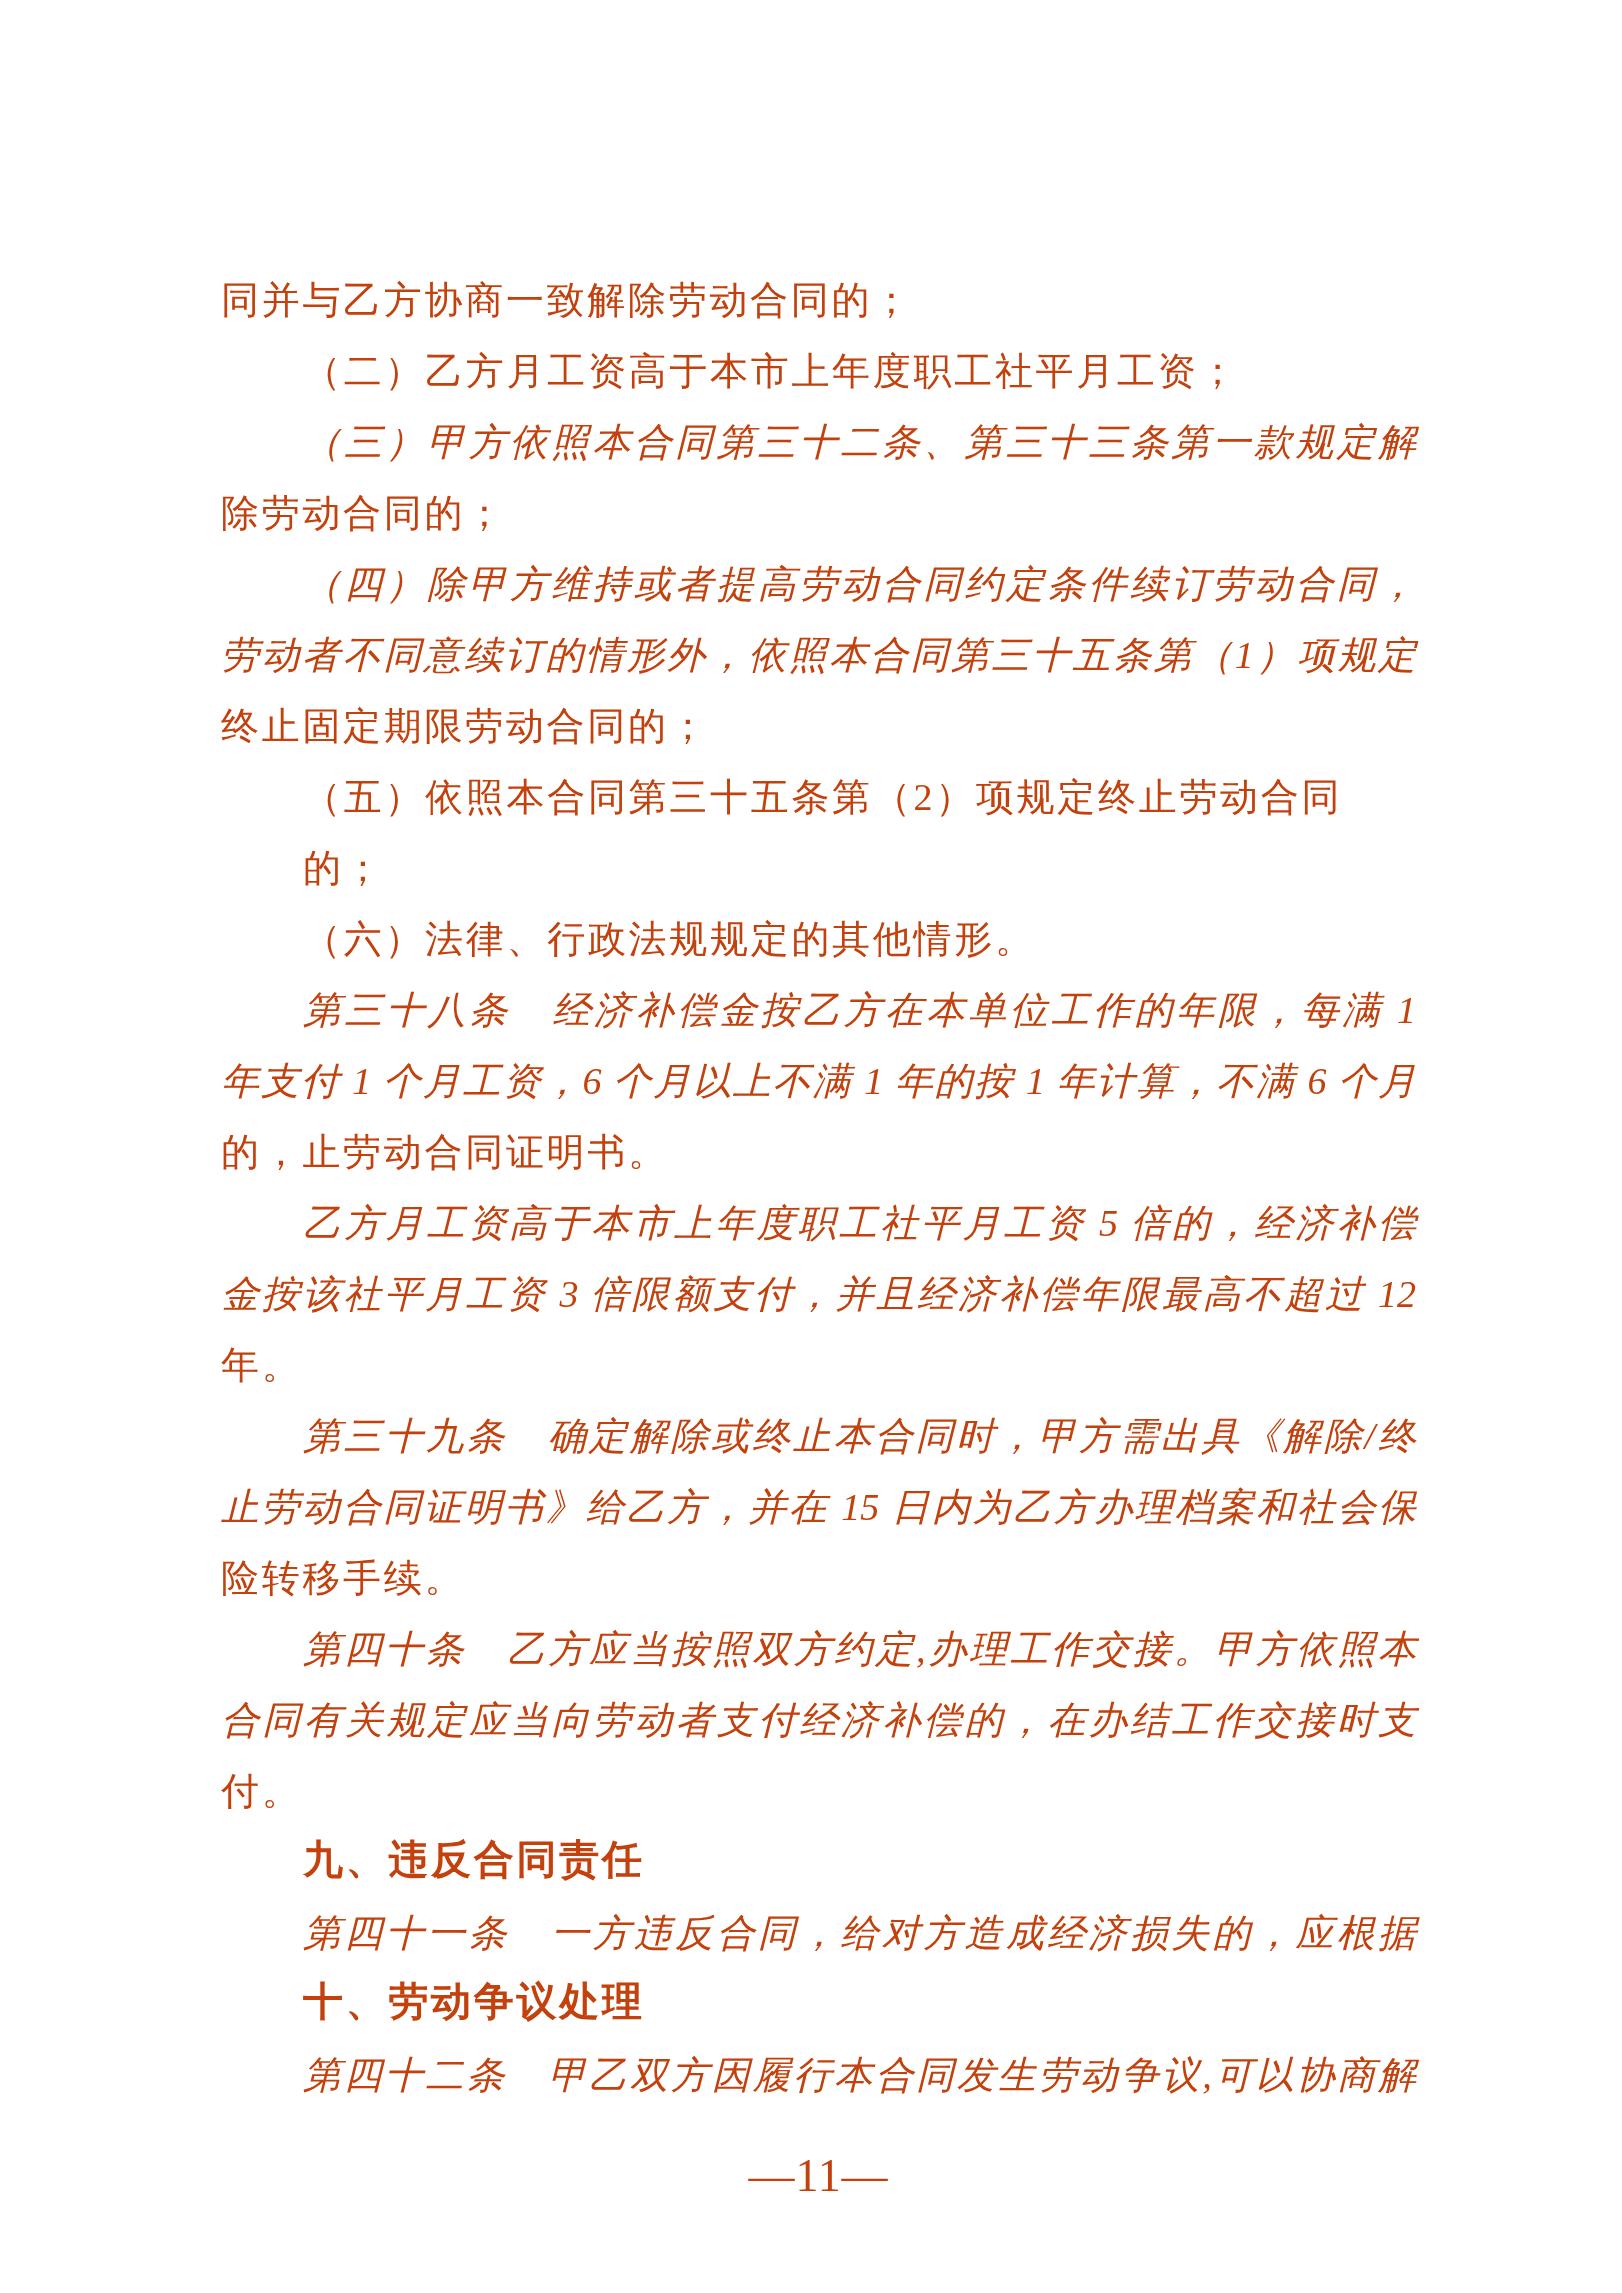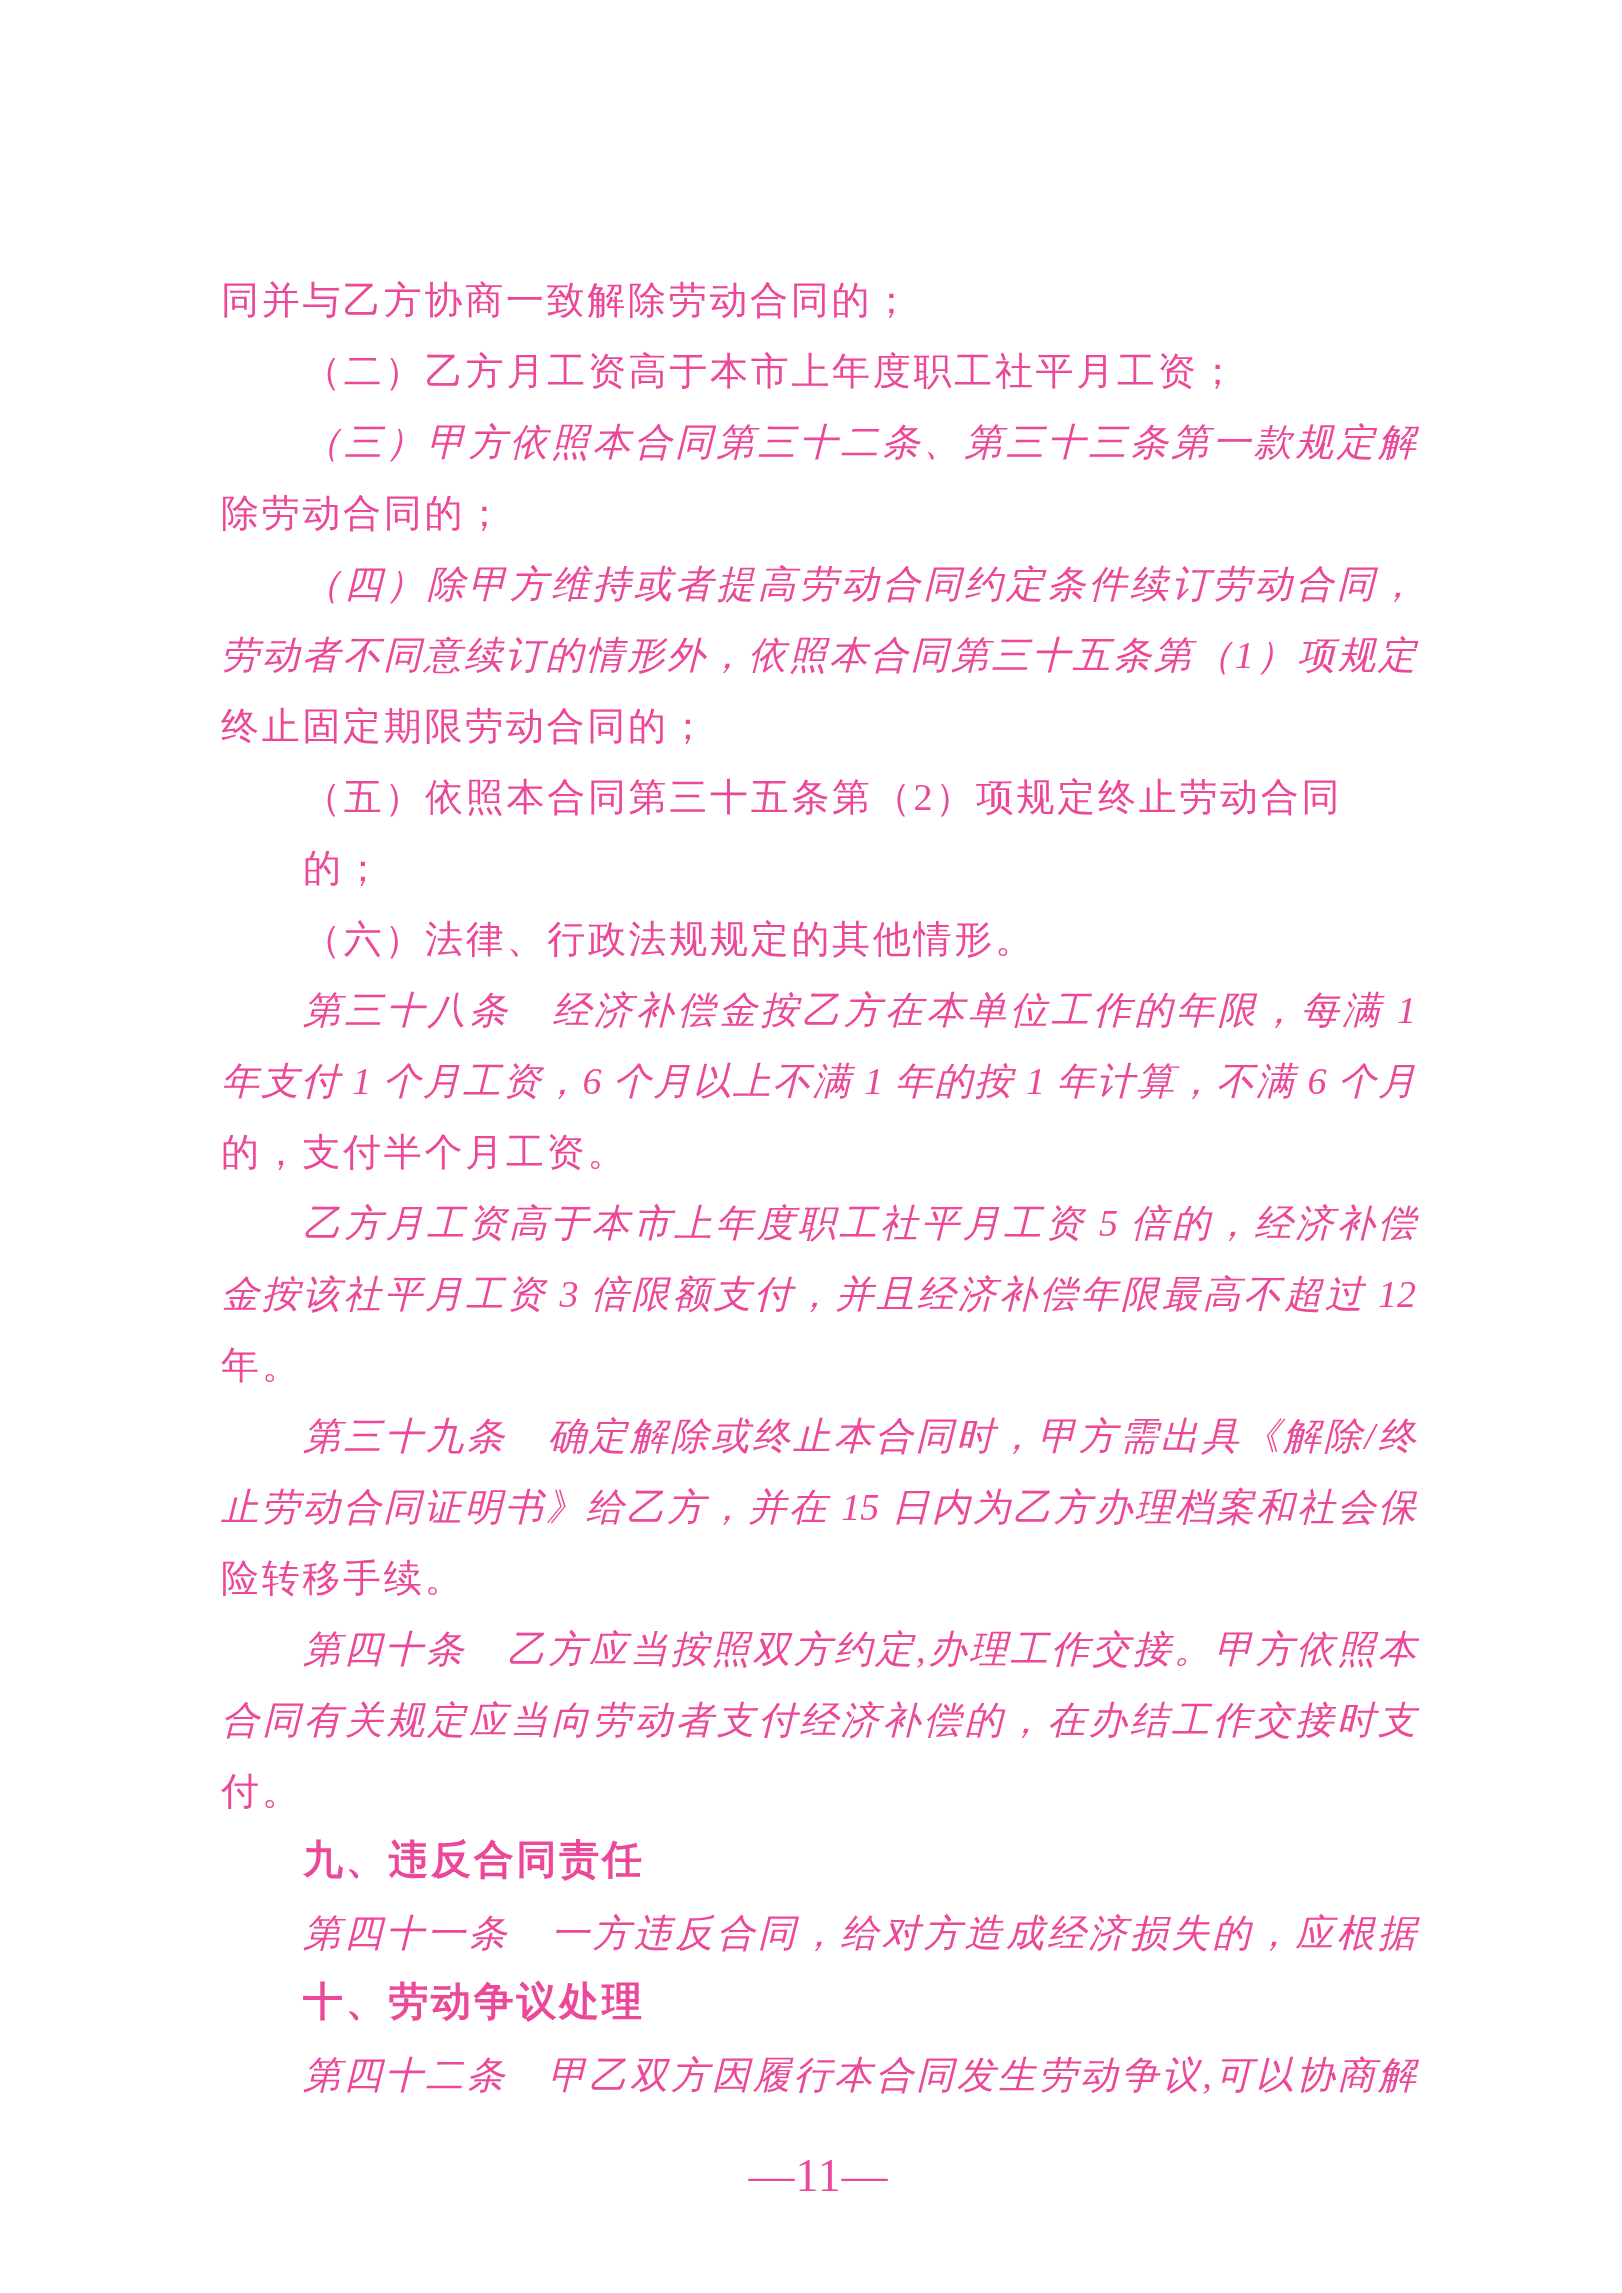--- a/index.html
+++ b/index.html
@@ -5,21 +5,21 @@
   html, body {
     margin: 0;
     padding: 0;
     background: #ffffff;
   }
   .page {
     position: relative;
     width: 1623px;
     height: 2294px;
     background: #ffffff;
-    color: #ec4899;
+    color: #c2410c;
     font-family: "Liberation Serif", "DejaVu Serif", serif;
     overflow: hidden;
   }
   .content {
     position: absolute;
     left: 221px;
     top: 265px;
     width: 1195px;
   }
   .line {
@@ -67,21 +67,21 @@
     <div class="line ind">（二）乙方月工资高于本市上年度职工社平月工资；</div>
     <div class="line ind j">（三）甲方依照本合同第三十二条、第三十三条第一款规定解</div>
     <div class="line">除劳动合同的；</div>
     <div class="line ind j">（四）除甲方维持或者提高劳动合同约定条件续订劳动合同，</div>
     <div class="line j">劳动者不同意续订的情形外，依照本合同第三十五条第（1）项规定</div>
     <div class="line">终止固定期限劳动合同的；</div>
     <div class="line ind">（五）依照本合同第三十五条第（2）项规定终止劳动合同的；</div>
     <div class="line ind">（六）法律、行政法规规定的其他情形。</div>
     <div class="line ind j">第三十八条　经济补偿金按乙方在本单位工作的年限，每满 1</div>
     <div class="line j">年支付 1 个月工资，6 个月以上不满 1 年的按 1 年计算，不满 6 个月</div>
-    <div class="line">的，支付半个月工资。</div>
+    <div class="line">的，止劳动合同证明书。</div>
     <div class="line ind j">乙方月工资高于本市上年度职工社平月工资 5 倍的，经济补偿</div>
     <div class="line j">金按该社平月工资 3 倍限额支付，并且经济补偿年限最高不超过 12</div>
     <div class="line">年。</div>
     <div class="line ind j">第三十九条　确定解除或终止本合同时，甲方需出具《解除/终</div>
     <div class="line j">止劳动合同证明书》给乙方，并在 15 日内为乙方办理档案和社会保</div>
     <div class="line">险转移手续。</div>
     <div class="line ind j">第四十条　乙方应当按照双方约定,办理工作交接。甲方依照本</div>
     <div class="line j">合同有关规定应当向劳动者支付经济补偿的，在办结工作交接时支</div>
     <div class="line">付。</div>
     <div class="line ind heading">九、违反合同责任</div>

